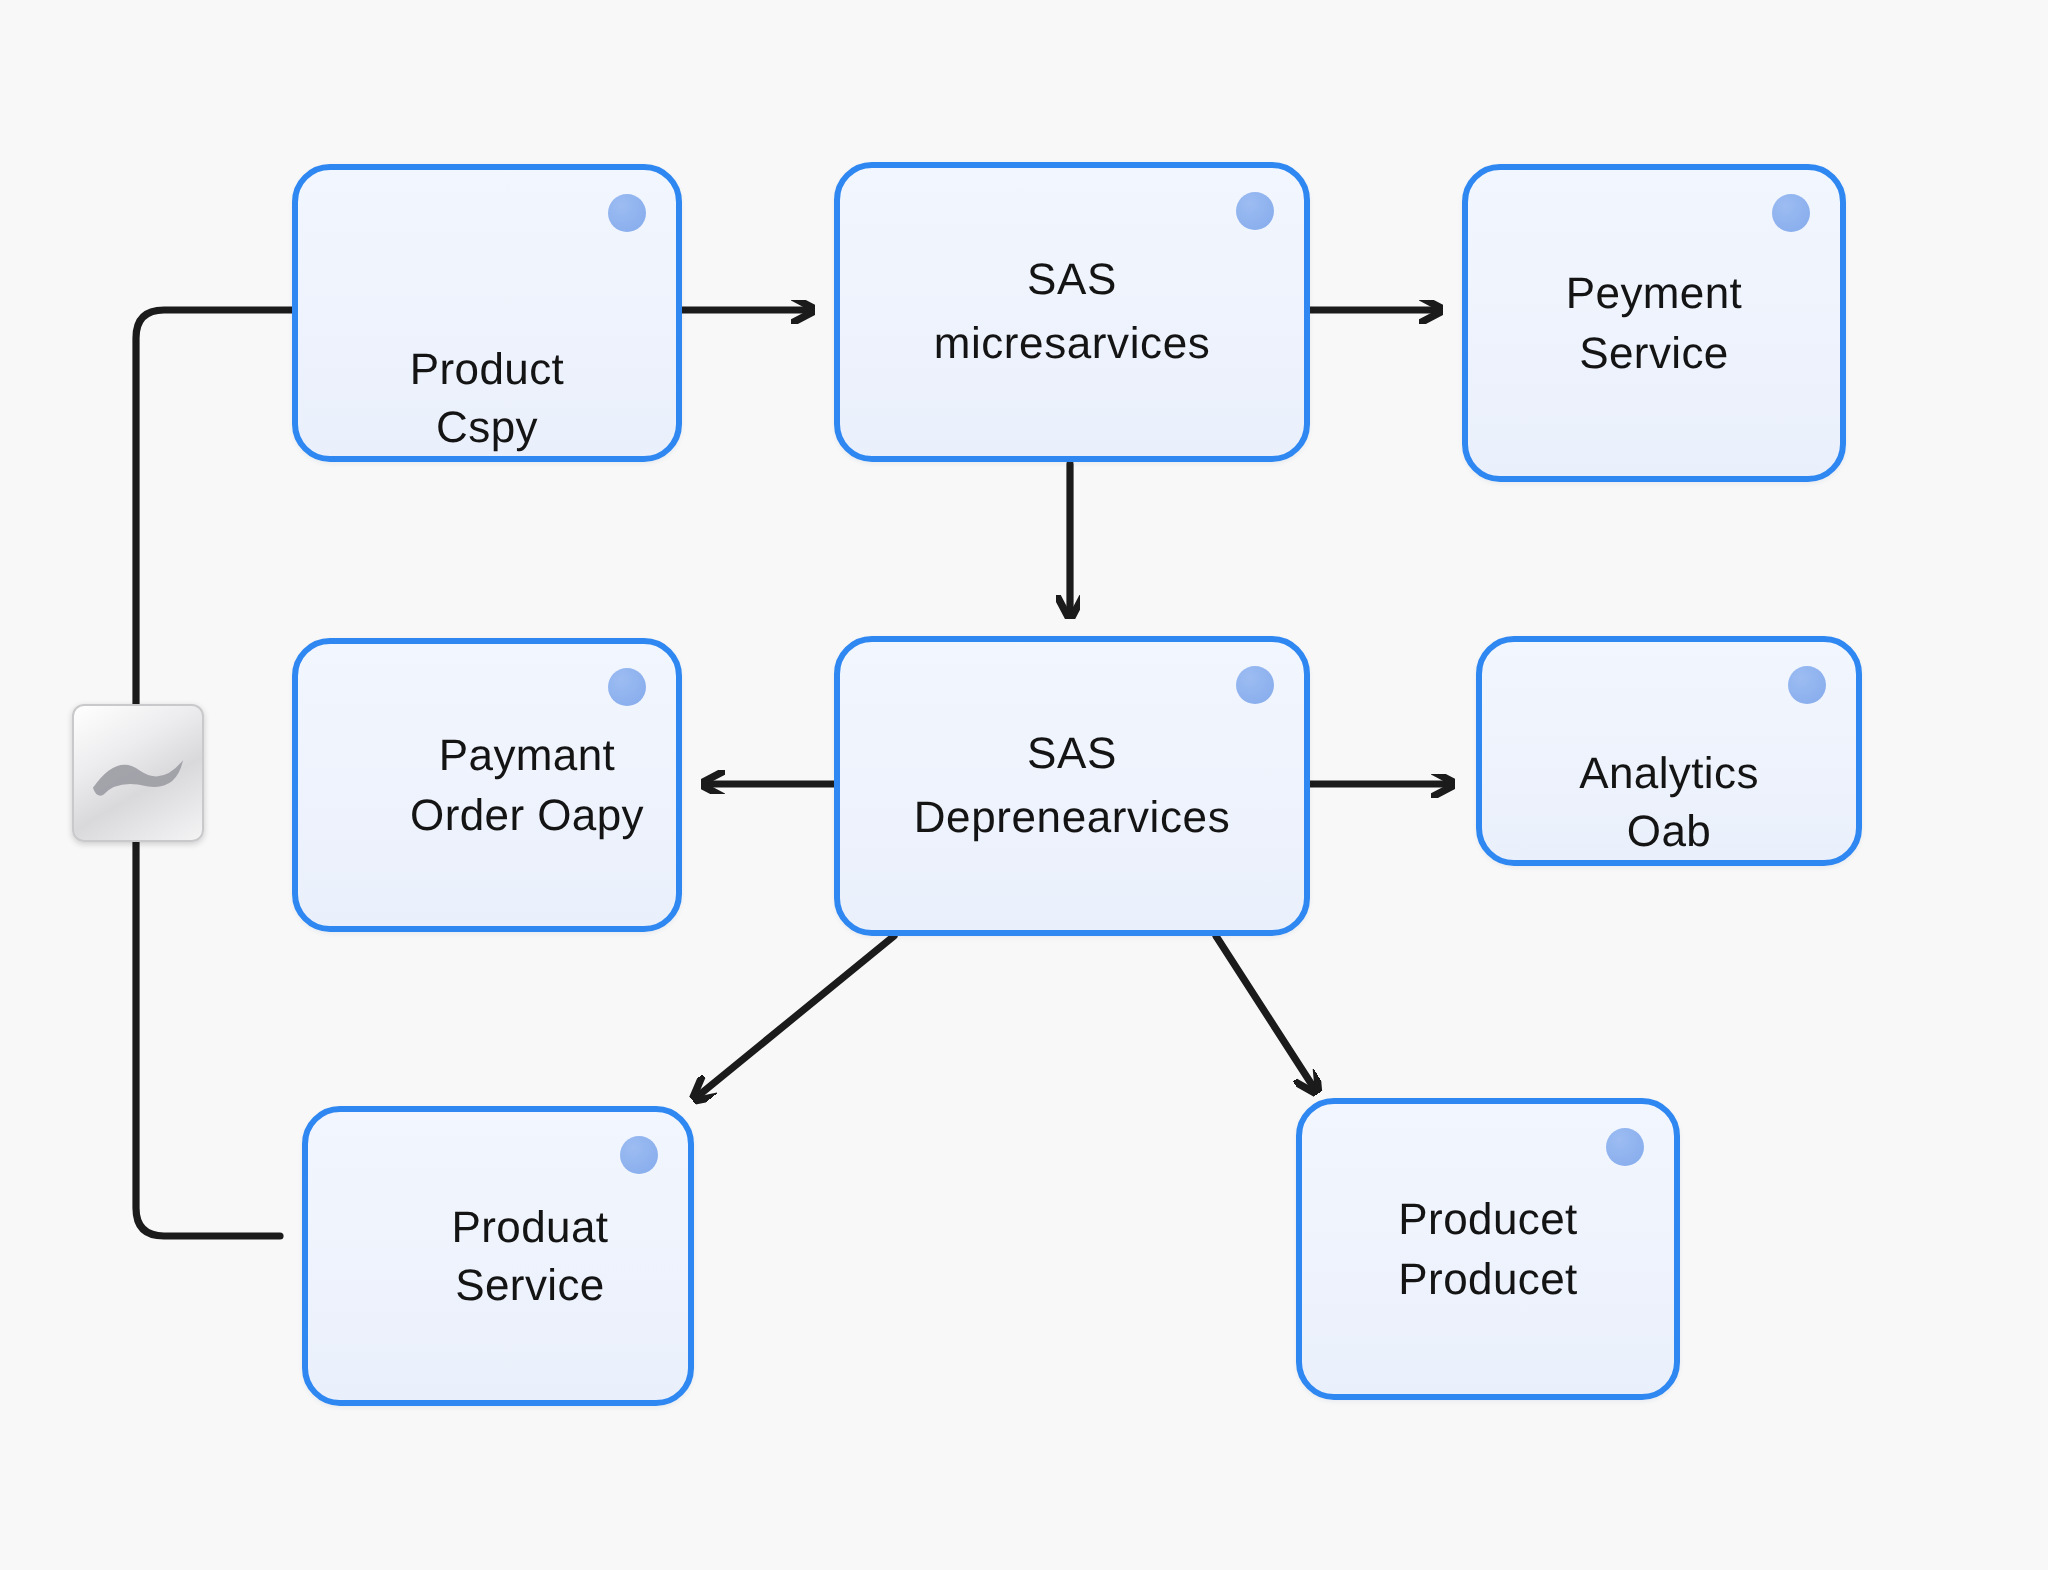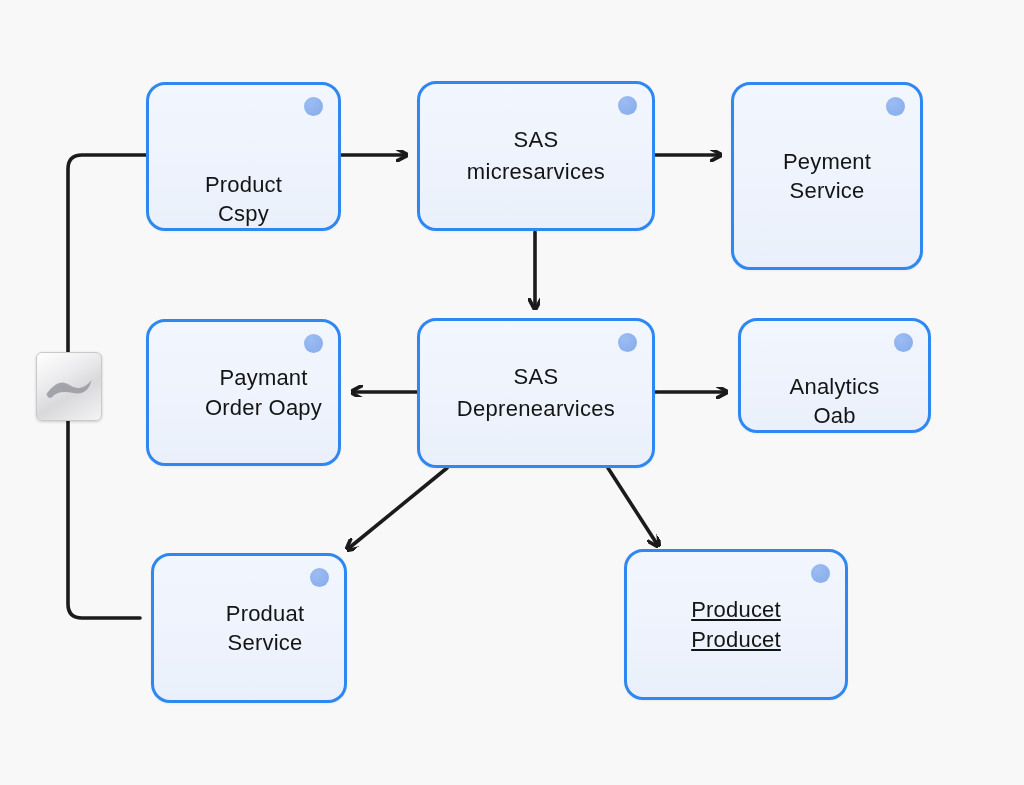--- a/index.html
+++ b/index.html
@@ -37,26 +37,26 @@
   .dot{
     position:absolute;
     top:12px;right:15px;
     width:19px;height:19px;
     border-radius:50%;
     background:radial-gradient(circle at 35% 30%, #9cbcf2, #85abec);
   }
   
   #node-product-copy      {left:146px;top:82px; width:195px;height:149px;justify-content:flex-end;}
   #node-saas-microservices{left:417px;top:81px; width:238px;height:150px;}
-  #node-payment-service   {left:731px;top:82px; width:192px;height:188px;}
+  #node-payment-service   {left:731px;top:82px; width:192px;height:159px;}
   #node-payment-order     {left:146px;top:319px;width:195px;height:147px;padding-left:40px;}
   #node-saas-dependencies {left:417px;top:318px;width:238px;height:150px;}
   #node-analytics-db      {left:738px;top:318px;width:193px;height:115px;justify-content:flex-end;}
   #node-product-service   {left:151px;top:553px;width:196px;height:150px;padding-left:32px;}
-  #node-product-catalog   {left:624px;top:549px;width:224px;height:151px;text-decoration:underline;}
+  #node-product-catalog   {left:648px;top:549px;width:192px;height:151px;}
 
   .side-icon{
     position:absolute;
     left:36px;top:352px;
     width:64px;height:67px;
     z-index:2;
     background:linear-gradient(150deg,#ffffff 0%,#ececee 35%,#d9d9dc 60%,#f4f4f5 100%);
     border:1px solid #c9c9cc;
     border-radius:6px;
     box-shadow:0 1px 3px rgba(0,0,0,0.18);

